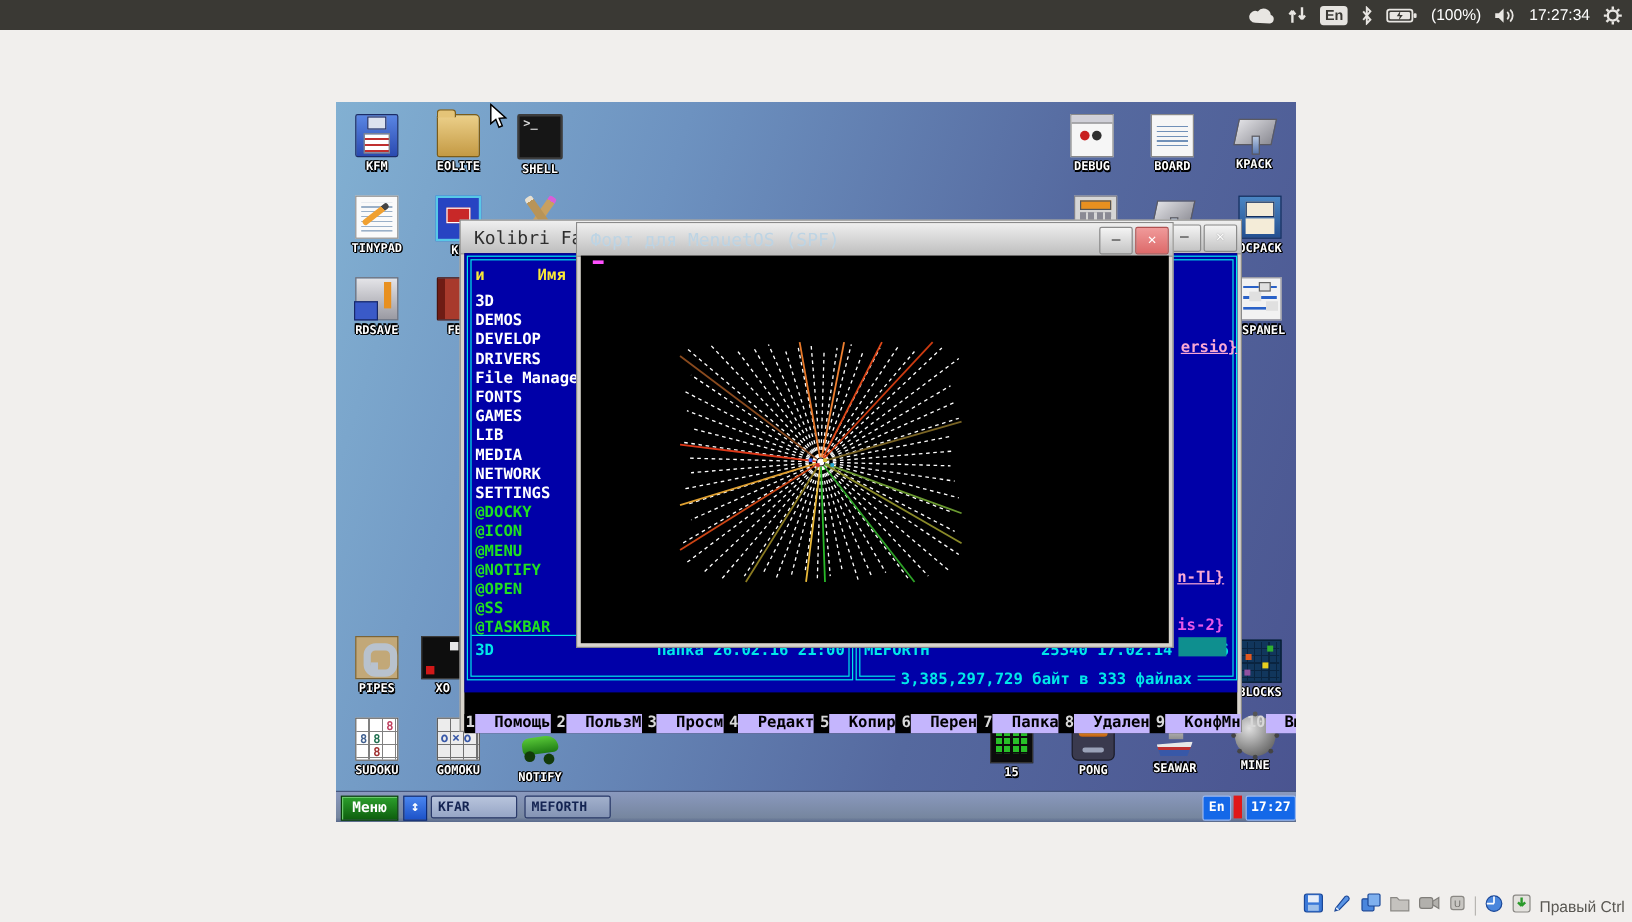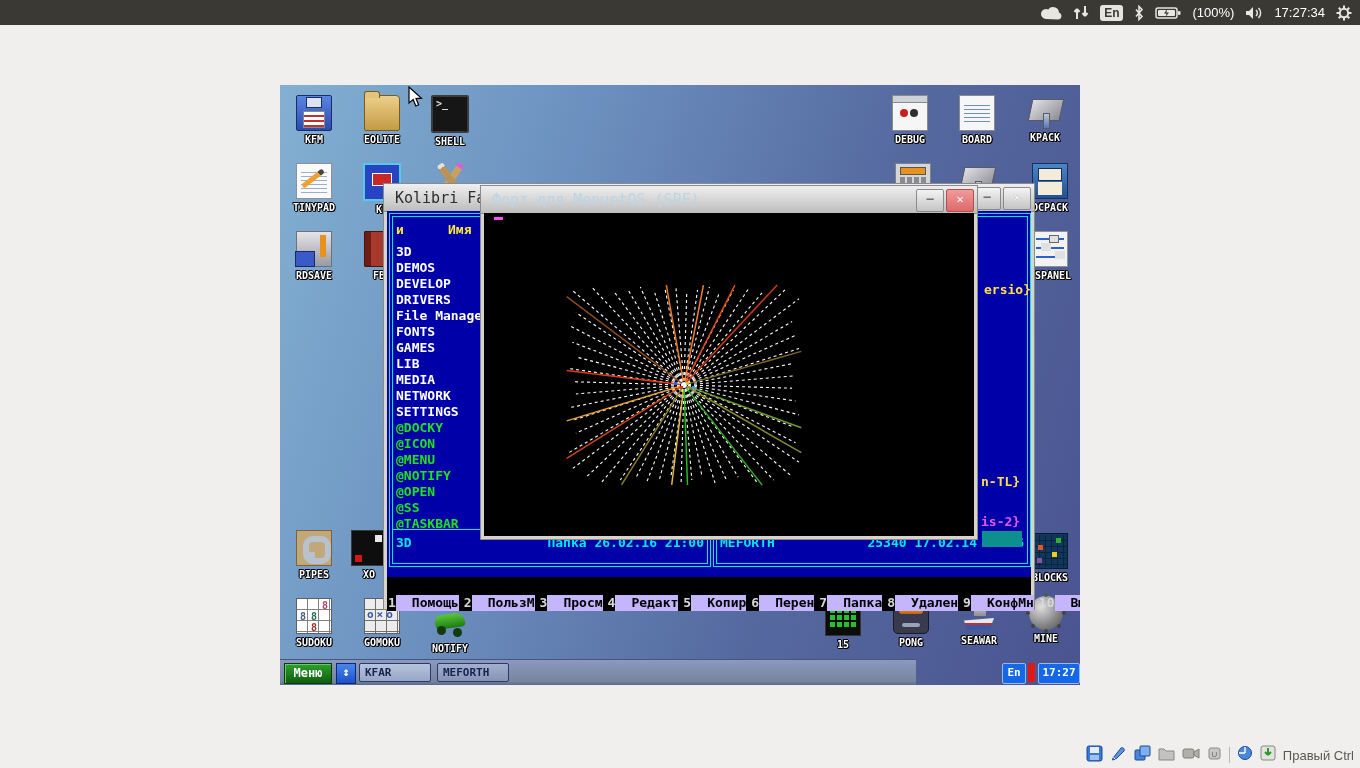--- a/index.html
+++ b/index.html
@@ -105,34 +105,34 @@
   .phead .col{position:absolute;left:58px;}
   #far-file-list{position:absolute;left:6px;top:30px;right:6px;}
   .frow{height:16px;line-height:16px;font:bold 13px "DejaVu Sans Mono",monospace;color:#fff;white-space:nowrap;overflow:hidden;}
   .frow.at{color:#20e020;}
   .psep{position:absolute;left:3px;right:3px;bottom:36px;height:1px;background:#00e8e8;}
   .pstatus{position:absolute;left:6px;right:6px;bottom:16px;display:flex;justify-content:space-between;
            color:#00e8e8;font:bold 13px "DejaVu Sans Mono",monospace;white-space:nowrap;}
   .ptotal{position:absolute;left:0;right:0;bottom:-8px;text-align:center;}
   .ptotal span{background:#0000a8;padding:0 5px;color:#00e8e8;font:bold 13px "DejaVu Sans Mono",monospace;white-space:nowrap;}
   .rfrag{position:absolute;font:bold 13px "DejaVu Sans Mono",monospace;white-space:nowrap;}
-  .rfrag.green{color:#fde047;} .rfrag.magenta{color:#e858e8;}
+  .rfrag.green{color:#f9a8d4;text-decoration:underline;} .rfrag.magenta{color:#e858e8;}
   #rsel{position:absolute;left:595px;top:320px;width:40px;height:16px;background:#0e8f8f;}
   #far-cmd{position:absolute;left:0;right:0;top:367px;height:16px;background:#000;color:#e8e8e8;
            font:bold 13px "DejaVu Sans Mono",monospace;padding-left:3px;box-sizing:border-box;}
   #far-fkeys{position:absolute;left:0;right:0;top:384px;height:16px;background:#000;display:flex;gap:5px;padding:0 1px;}
   .fkey{display:flex;flex:1;height:16px;}
   .fnum{color:#d8d8d8;font:bold 13px "DejaVu Sans Mono",monospace;line-height:16px;}
   .flabel{flex:1;background:#c4b5fd;color:#000;font:bold 13px "DejaVu Sans Mono",monospace;line-height:16px;
           padding-left:16px;white-space:nowrap;overflow:hidden;}
   
   #spf-body{position:absolute;left:3px;right:3px;top:27px;bottom:3px;background:#000;}
   #spf-cursor{position:absolute;left:10px;top:4px;width:9px;height:3px;background:#ff50ff;}
   
-  #gtaskbar{position:absolute;left:0;bottom:0;width:636px;height:25px;background:linear-gradient(#8a99be,#76869f 85%,#5a6a8c);
+  #gtaskbar{position:absolute;left:0;bottom:0;width:800px;height:25px;background:linear-gradient(#8a99be,#76869f 85%,#5a6a8c);
             border-top:1px solid #46567e;z-index:4;}
   #menu-btn{position:absolute;left:4px;top:3px;width:46px;height:19px;background:linear-gradient(#2ca02c,#0e5e0e);
             border:1px solid #063e06;box-shadow:inset 1px 1px 0 #6ac86a;color:#fff;
             font:bold 12px "DejaVu Sans Mono",monospace;text-align:center;line-height:18px;}
   #updown-btn{position:absolute;left:56px;top:3px;width:18px;height:19px;background:linear-gradient(#4a86f0,#1c52c8);
             border:1px solid #0a2a78;color:#fff;font:bold 12px "DejaVu Sans Mono",monospace;text-align:center;line-height:17px;}
   .taskbtn{position:absolute;top:3px;width:72px;height:19px;border:1px solid #2a3a6a;border-radius:2px;
            font:bold 11px "DejaVu Sans Mono",monospace;color:#142452;line-height:17px;padding-left:5px;box-sizing:border-box;}
   .taskbtn.active{background:linear-gradient(#b8c4dc,#96a6c6);}
   .taskbtn.idle{background:linear-gradient(#a2b0cc,#8494b4);}
@@ -348,20 +348,23 @@
             <div class="psep"></div>
             <div class="pstatus">
               <span>3D</span>
               <span>Папка 26.02.16 21:00</span>
             </div>
           </div>
           <div class="fpanel" id="fpanel-right">
             <div class="pstatus">
               <span>MEFORTH</span>
               <span>25340 17.02.14 12:56</span>
+            </div>
+            <div class="ptotal">
+              <span>3,385,297,729 байт в 333 файлах</span>
             </div>
           </div>
           <span class="rfrag green" style="left:597px;top:71px;">ersio}</span>
           <span class="rfrag green" style="left:594px;top:263px;">n-TL}</span>
           <span class="rfrag magenta" style="left:594px;top:288px;margin-top:15px;">is-2}</span>
           <div id="rsel"></div>
         </div>
         <div id="far-fkeys">
             <div class="fkey">
               <span class="fnum">1</span>

